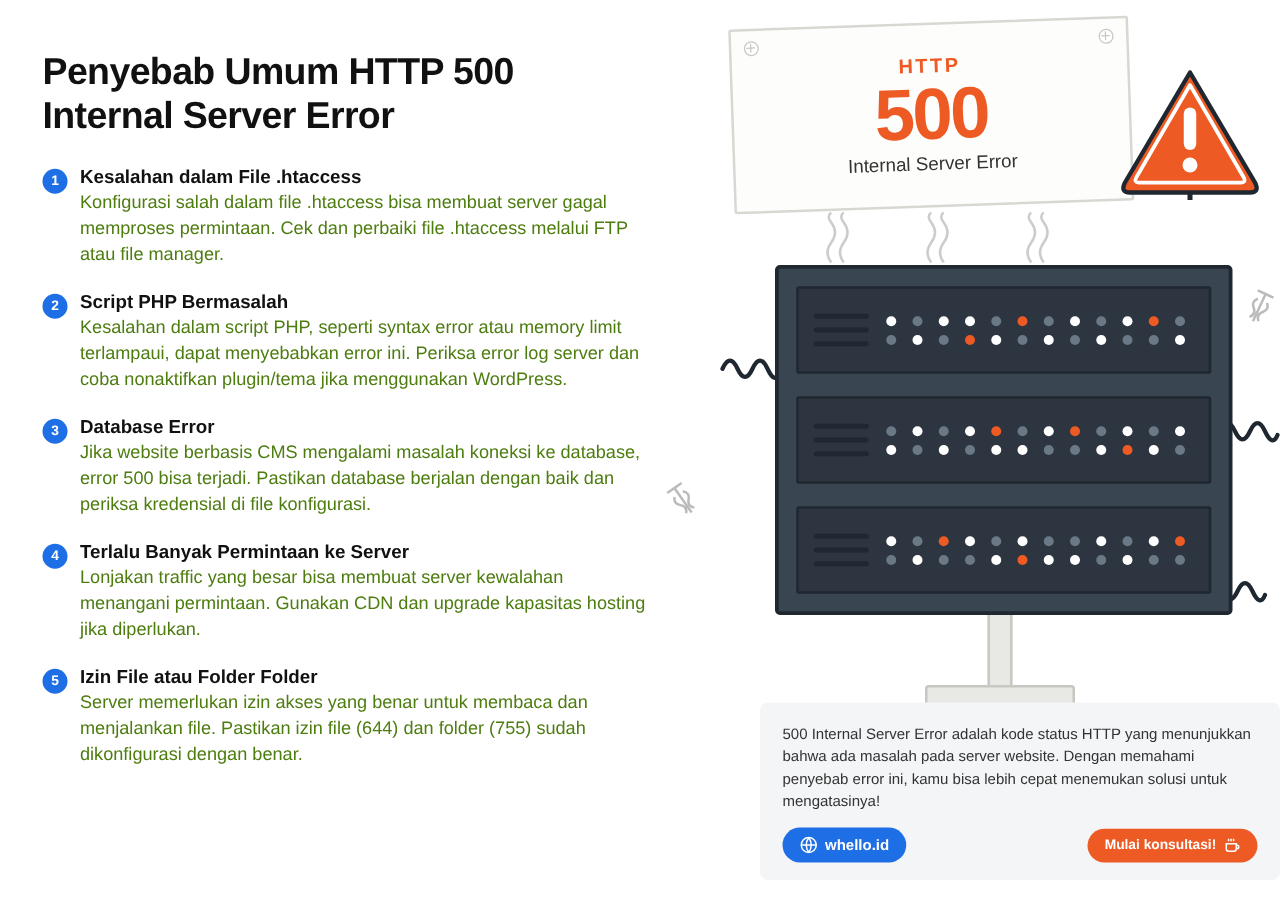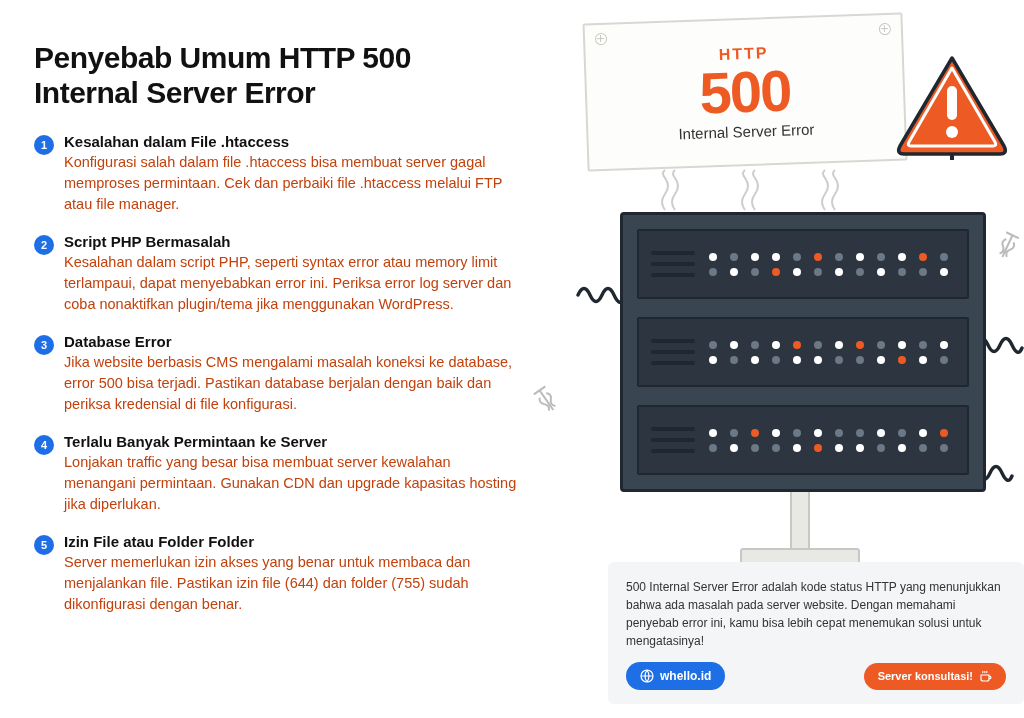--- a/index.html
+++ b/index.html
@@ -35,21 +35,21 @@
   color: #fff;
   font-size: 11px;
   font-weight: 700;
   display: flex;
   align-items: center;
   justify-content: center;
   margin-top: 2px;
 }
 .item-body { flex: 1; }
 .item-title { font-size: 15px; font-weight: 800; color: #111; margin-bottom: 2px; }
-.item-text { font-size: 14.5px; line-height: 1.45; color: #c2410c; }
+.item-text { font-size: 14.5px; line-height: 1.45; color: #4d7c0f; }
 .right-col {
   width: 484px;
   position: relative;
 }
 .sign {
   position: absolute;
   top: 18px;
   left: 45px;
   width: 320px;
   height: 148px;
@@ -367,20 +367,20 @@
     <div class="footer-text">500 Internal Server Error adalah kode status HTTP yang menunjukkan bahwa ada masalah pada server website. Dengan memahami penyebab error ini, kamu bisa lebih cepat menemukan solusi untuk mengatasinya!</div>
     <div class="footer-row">
       <span class="pill brand">
         <svg class="globe" viewBox="0 0 14 14" fill="none" stroke="#fff" stroke-width="1.2">
             <circle cx="7" cy="7" r="6"></circle>
             <path d="M1 7 L13 7 M7 1 Q3 7 7 13 M7 1 Q11 7 7 13"></path>
           </svg>
         <span>whello.id</span>
       </span>
       <span class="pill cta">
-        <span>Server konsultasi!</span>
+        <span>Mulai konsultasi!</span>
         <svg class="cup" viewBox="0 0 13 13" fill="none" stroke="#fff" stroke-width="1.2">
             <path d="M2 5 L2 9 Q2 11 4 11 L8 11 Q10 11 10 9 L10 5 Z M10 6 Q12 6 12 7.5 Q12 9 10 9 M4 3 Q3.5 2 4 1 M6 3 Q5.5 2 6 1 M8 3 Q7.5 2 8 1"></path>
           </svg>
       </span>
     </div>
   </div>
 </div>
 
 </body></html>

